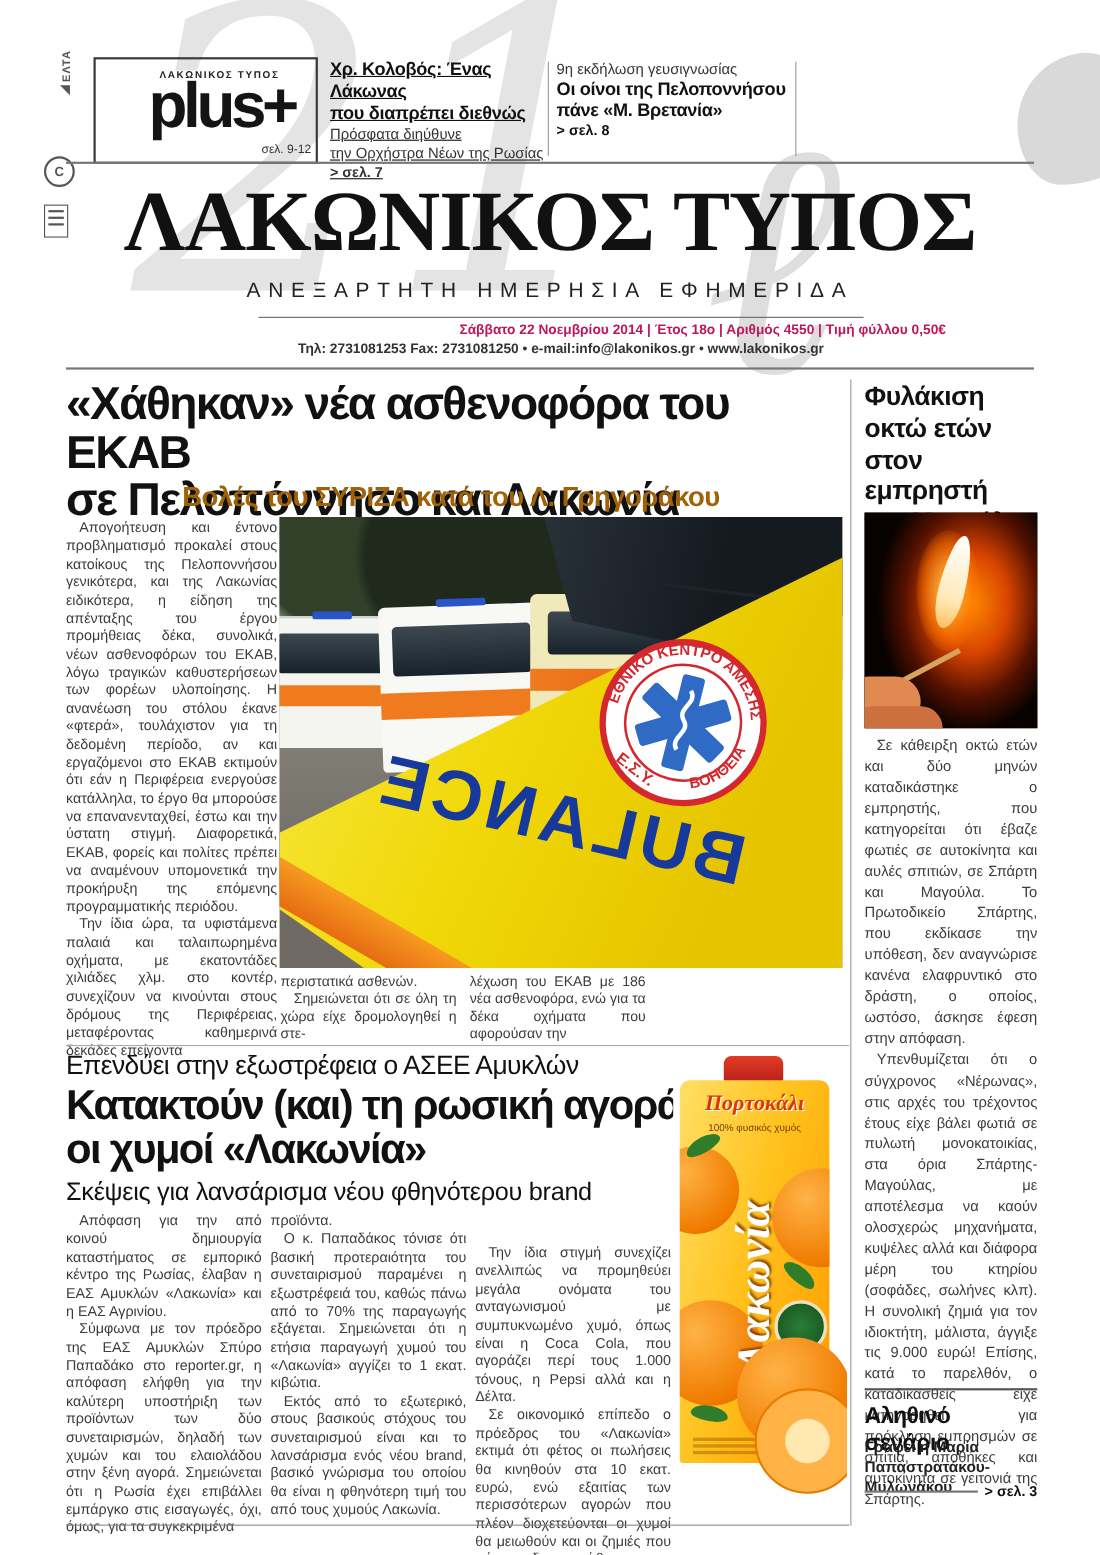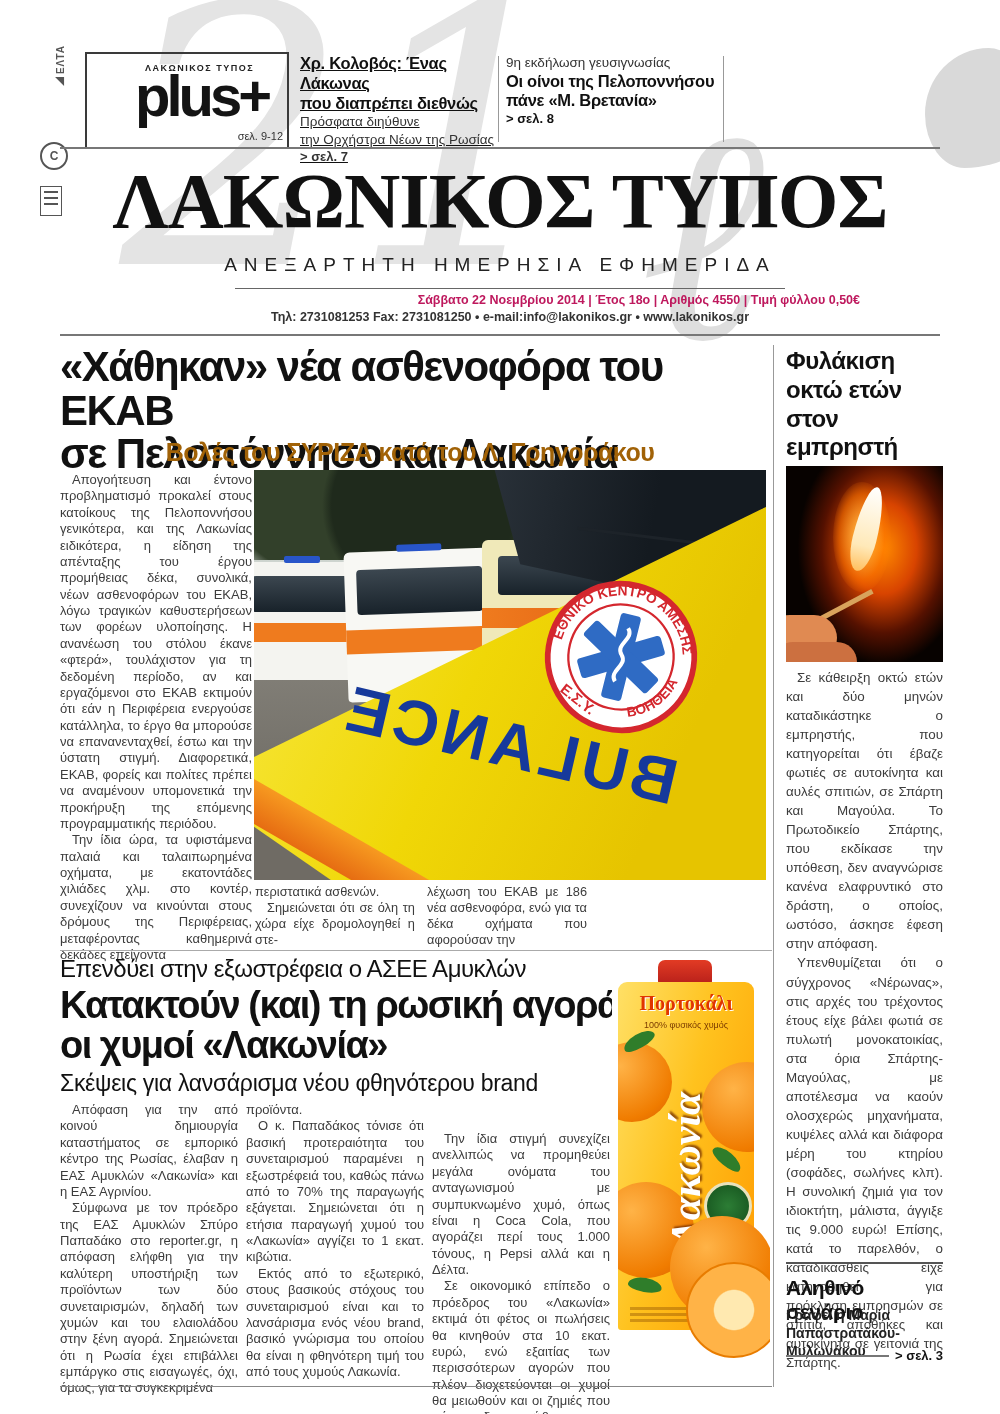--- a/index.html
+++ b/index.html
@@ -116,21 +116,21 @@
   .a2col{top:1102px;width:178px;position:absolute;}
   #a2c1{left:60px;} #a2c2{left:246px;} #a2c3{left:432px;margin-top:29px;}
   
   #juice{left:612px;top:958px;width:158px;height:402px;overflow:hidden;z-index:2;background:#fff;}
   #j-cap{position:absolute;left:46px;top:2px;width:54px;height:24px;background:linear-gradient(#e23b24,#b8201a);border-radius:7px 7px 3px 3px;}
   #j-carton{position:absolute;left:6px;top:24px;width:136px;height:348px;border-radius:9px 9px 3px 3px;overflow:hidden;
      background:linear-gradient(105deg,#ffe066 0%,#ffc21e 45%,#ff9a00 100%);}
   .j-orange{position:absolute;border-radius:50%;background:radial-gradient(circle at 35% 30%,#ffb347,#f07c00 70%,#d85f00);}
   .j-leaf{position:absolute;width:34px;height:14px;background:#2f7d2a;border-radius:50% 50% 50% 50%/60% 60% 40% 40%;transform:rotate(-30deg);}
   #j-flavor{position:absolute;left:0;top:10px;width:100%;text-align:center;font-family:"Liberation Serif",serif;
-     font-weight:bold;font-size:20px;color:#e03500;text-shadow:1px 1px 0 #fff;}
+     font-style:italic;font-weight:bold;font-size:20px;color:#e03500;text-shadow:1px 1px 0 #fff;}
   #j-claim{position:absolute;left:0;top:38px;width:100%;text-align:center;font-size:9px;color:#7c3c00;}
   #j-brand{position:absolute;left:50%;top:54%;transform:translate(-50%,-50%) rotate(-90deg);
      font-family:"Liberation Serif",serif;font-style:italic;font-weight:bold;font-size:42px;color:#fff;
      text-shadow:2px 2px 2px rgba(110,40,0,.75);white-space:nowrap;}
   #j-badge{position:absolute;right:2px;top:200px;width:42px;height:42px;border-radius:50%;
      background:radial-gradient(#2c7d35,#14501c);border:3px solid #e9e2bc;}
   #j-fine{position:absolute;left:12px;bottom:8px;width:112px;}
   #j-fine i{display:block;height:3px;background:rgba(120,60,0,.35);margin-top:3px;}
   #j-orangeA{left:58px;top:258px;width:104px;height:104px;}
   #j-orangeB{left:74px;top:304px;width:92px;height:92px;border:2px solid #e87c00;

